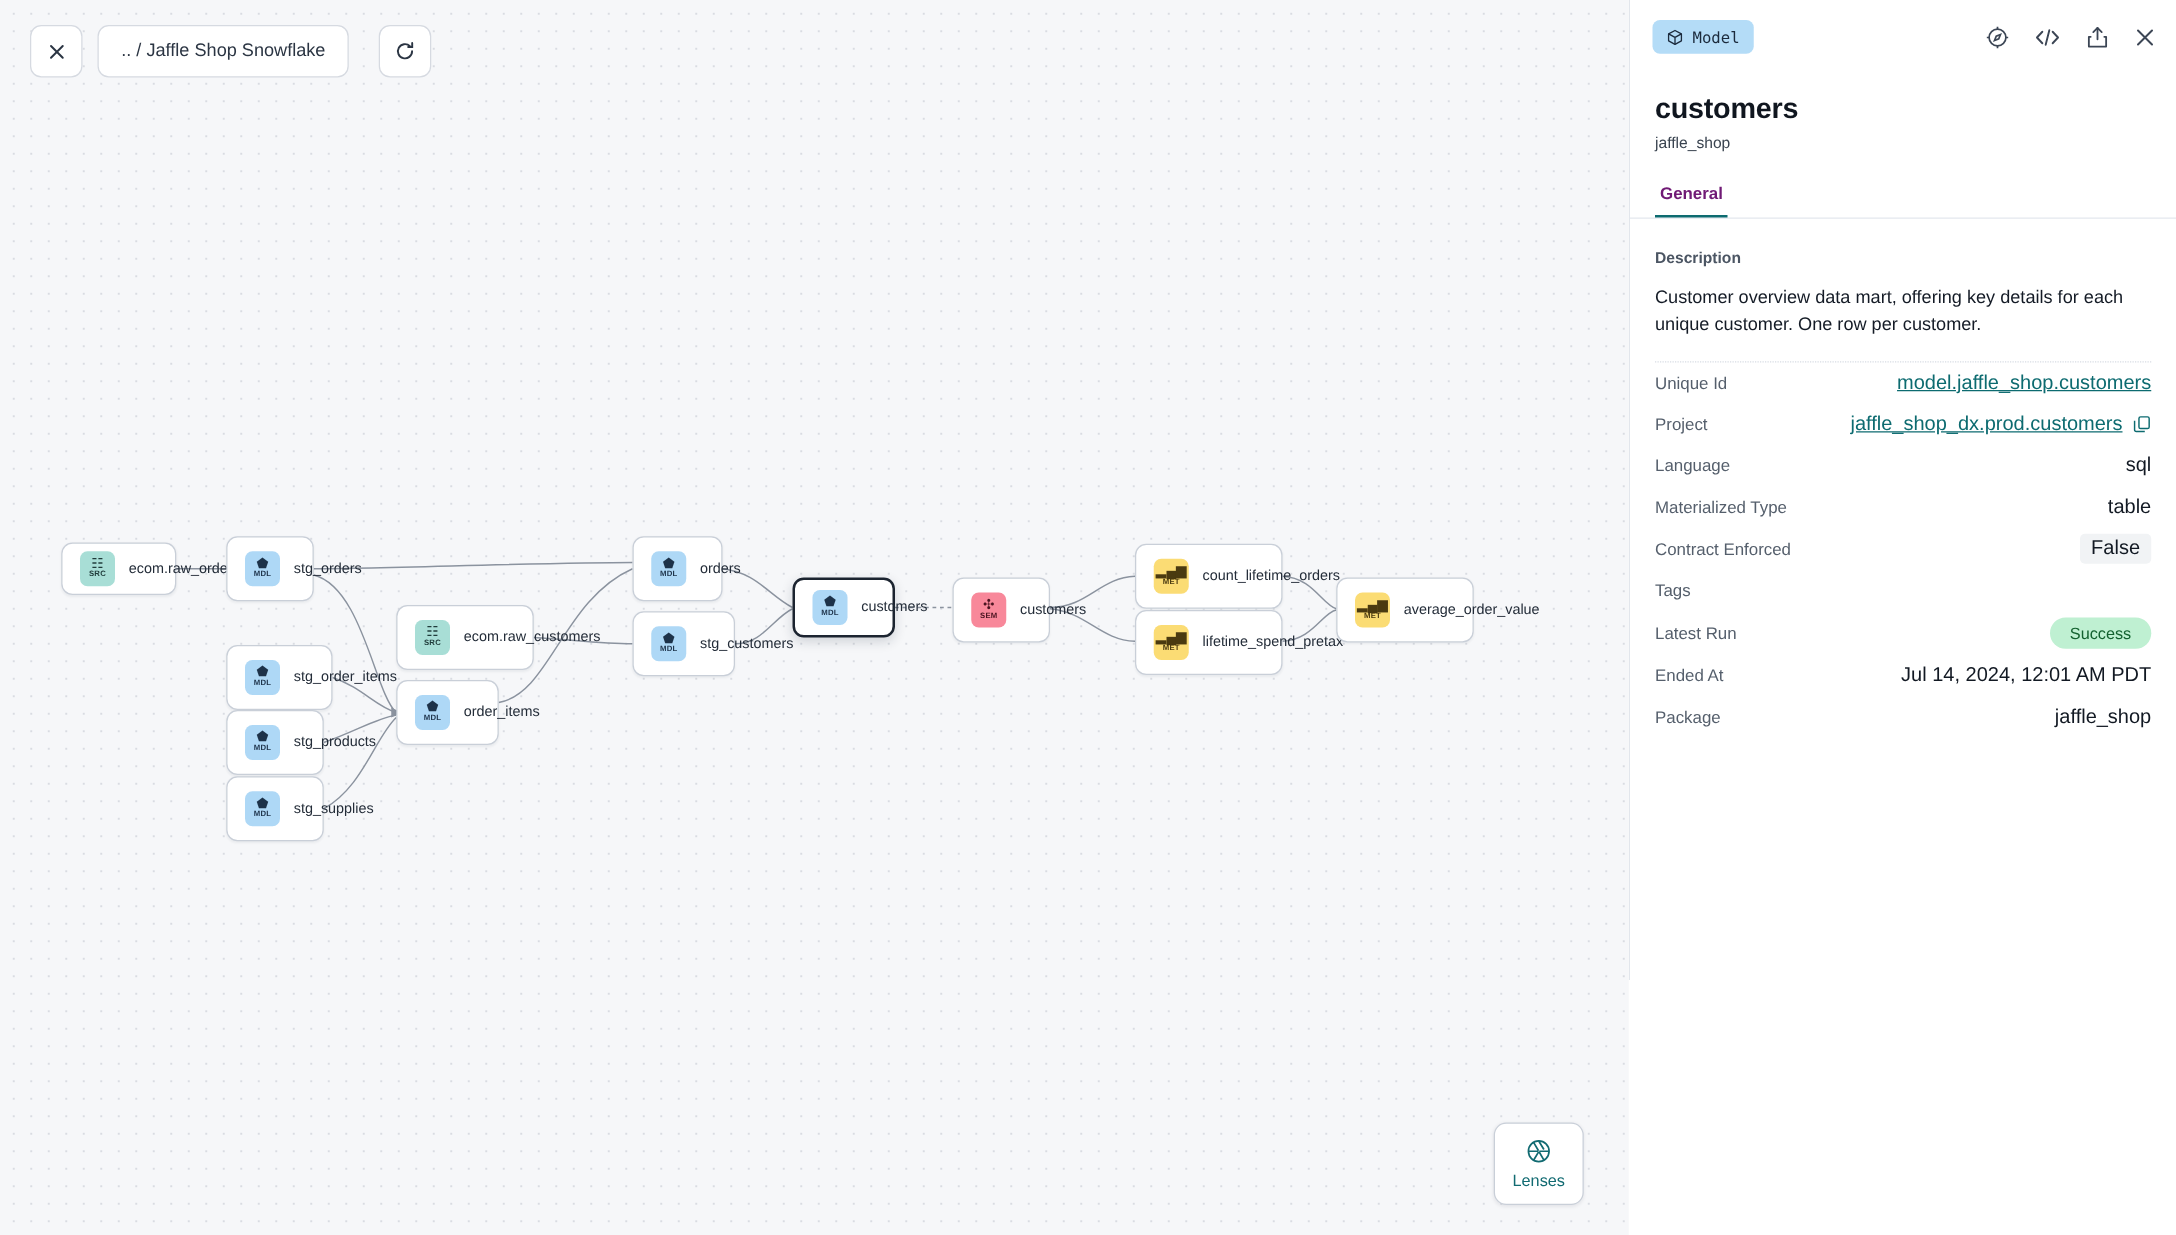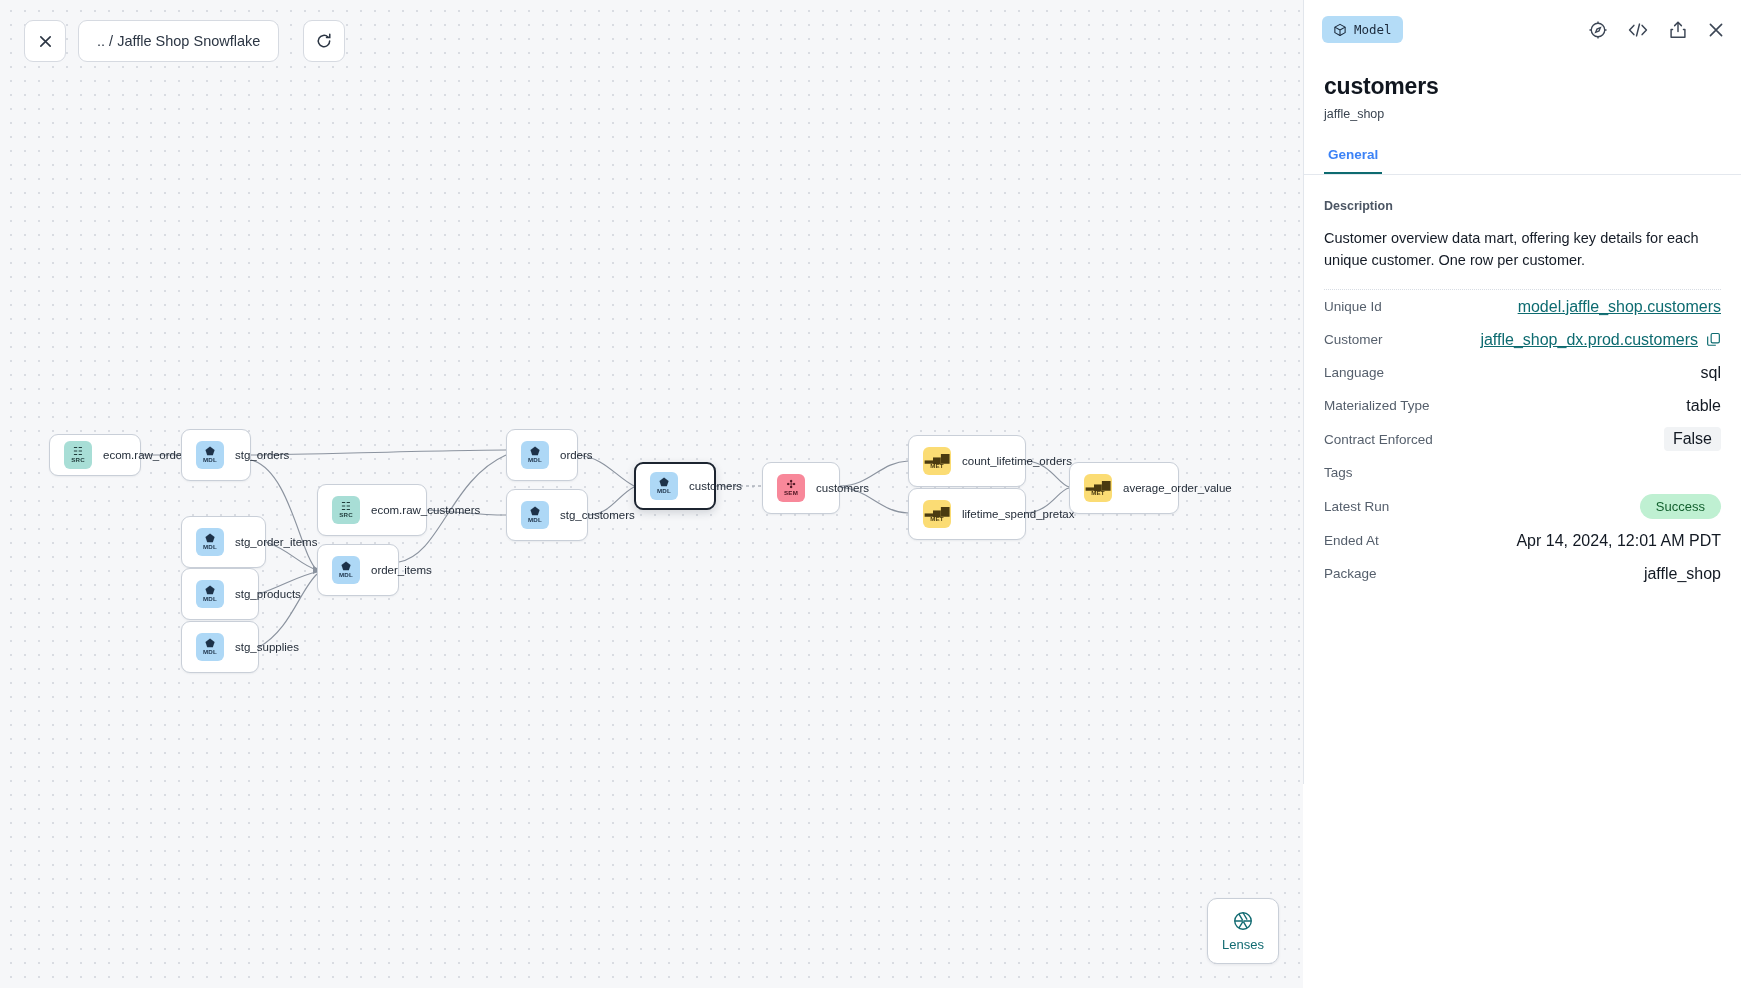--- a/index.html
+++ b/index.html
@@ -60,21 +60,21 @@
   .nbadge .gly { font-size: 11px; line-height: 10px; }
   .nbadge .tag { font-size: 6.2px; letter-spacing: .2px; font-weight: 700; margin-top: 1px; }
   .nbadge.src { background: #a8ded6; color: #1f3b3a; }
   .nbadge.mdl { background: #aed8f6; color: #1d3249; }
   .nbadge.sem { background: #f8889a; color: #4a1420; }
   .nbadge.met { background: #fbdc74; color: #4a3a10; }
   .nlabel { font-size: 11.5px; color: #232c38; white-space: nowrap; }
 
   
   #lenses-btn {
-    position: absolute; right: 24px; bottom: 24px; width: 72px; height: 66px;
+    position: absolute; right: 36px; bottom: 24px; width: 72px; height: 66px;
     background: #fff; border: 1px solid #c9cfd8; border-radius: 10px;
     display: flex; flex-direction: column; align-items: center; justify-content: center; gap: 5px;
     color: #126b72; cursor: pointer; z-index: 6;
     box-shadow: 0 1px 3px rgba(20,30,50,.08);
   }
   #lenses-label { font-size: 13px; color: #126b72; }
 
   
   #panel { width: 438px; height: 784px; background: #fff; border-left: 1px solid #e2e6ec; display: flex; flex-direction: column; }
   #panel-top { height: 59px; display: flex; align-items: center; padding: 0 16px 0 18px; gap: 10px; }
@@ -83,21 +83,21 @@
     display: inline-flex; align-items: center; gap: 7px; padding: 0 11px;
     font-family: "DejaVu Sans Mono", monospace; font-size: 12.5px;
   }
   #panel-actions { margin-left: auto; display: flex; align-items: center; gap: 19px; color: #3c4655; }
   #panel-actions .pa { cursor: pointer; display: inline-flex; }
   #panel-head { padding: 14px 20px 0 20px; }
   #entity-title { font-size: 23px; font-weight: 700; color: #10161f; letter-spacing: -.2px; }
   #entity-sub { font-size: 12.5px; color: #3a4450; margin-top: 7px; }
   #tabs { margin-top: 26px; padding: 0 20px; border-bottom: 1px solid #e4e8ee; display: flex; gap: 22px; }
   .tab { font-size: 13.5px; padding: 0 4px 10px 4px; color: #5a6472; cursor: pointer; }
-  .tab.active { color: #3b82f6; font-weight: 700; border-bottom: 2.5px solid #0d6b70; }
+  .tab.active { color: #701a75; font-weight: 700; border-bottom: 2.5px solid #0d6b70; }
   #panel-body { padding: 24px 20px 0 20px; overflow: auto; flex: 1; }
   #desc-label { font-size: 12.5px; font-weight: 700; color: #4b5563; }
   #desc-text { margin-top: 14px; font-size: 14.5px; line-height: 1.52; color: #141b26; }
   #desc-divider { border-top: 1px dotted #d7dce3; margin: 18px 0 0 0; }
   .kv { display: flex; align-items: center; justify-content: space-between; min-height: 33px; padding: 5px 0; }
   .k { font-size: 13.5px; color: #555f6c; white-space: nowrap; }
   .v { font-size: 16px; color: #121923; text-align: right; }
   .v.link { color: #0d6b70; text-decoration: underline; cursor: pointer; }
   .v.chip-gray { background: #f1f3f5; border-radius: 4px; padding: 3px 9px; }
   .v.chip-green { background: #bff0d2; color: #13612f; border-radius: 13px; padding: 5px 16px; font-size: 13px; }
@@ -327,21 +327,21 @@
       <div id="desc-text">Customer overview data mart, offering key details for each unique customer. One row per customer.</div>
       <div id="desc-divider"></div>
       <div id="field-list">
           <div class="kv">
             <span class="k">Unique Id</span>
             <span class="vrow">
               <span class="v link">model.jaffle_shop.customers</span>
             </span>
           </div>
           <div class="kv">
-            <span class="k">Customer</span>
+            <span class="k">Project</span>
             <span class="vrow">
               <span class="v link">jaffle_shop_dx.prod.customers</span>
               <span class="copy-ico">
                 <svg width="15" height="15" viewBox="0 0 18 18" fill="none" stroke="#0d6b70" stroke-width="1.4" stroke-linejoin="round">
                   <rect x="6.2" y="1.8" width="9.8" height="11.2" rx="1.6"></rect>
                   <path d="M11.8 15.9 L3.6 15.9 A1.6 1.6 0 0 1 2 14.3 L2 5.4"></path>
                 </svg>
               </span>
             </span>
           </div>
@@ -371,21 +371,21 @@
           </div>
           <div class="kv">
             <span class="k">Latest Run</span>
             <span class="vrow">
               <span class="v chip-green">Success</span>
             </span>
           </div>
           <div class="kv">
             <span class="k">Ended At</span>
             <span class="vrow">
-              <span class="v">Apr 14, 2024, 12:01 AM PDT</span>
+              <span class="v">Jul 14, 2024, 12:01 AM PDT</span>
             </span>
           </div>
           <div class="kv">
             <span class="k">Package</span>
             <span class="vrow">
               <span class="v">jaffle_shop</span>
             </span>
           </div>
         </div>
     </div>

